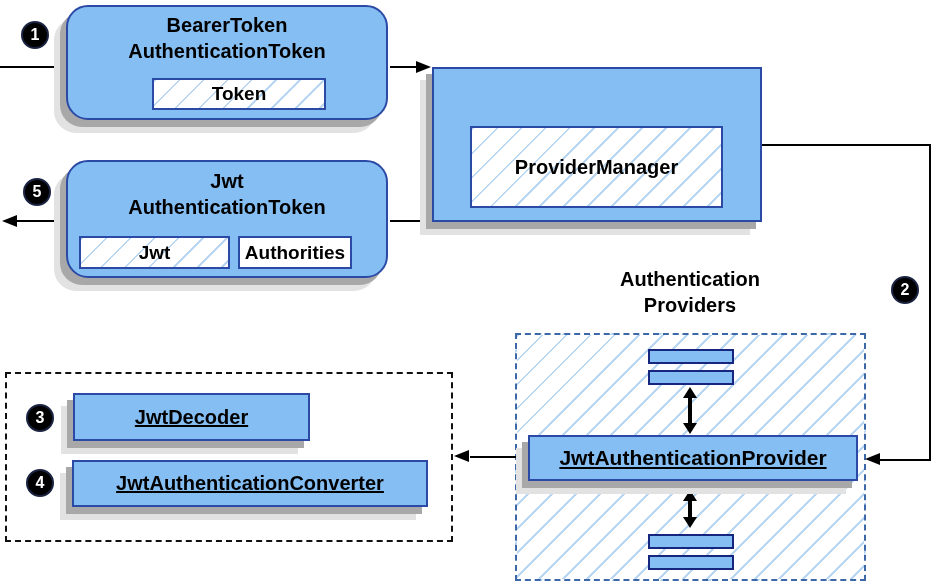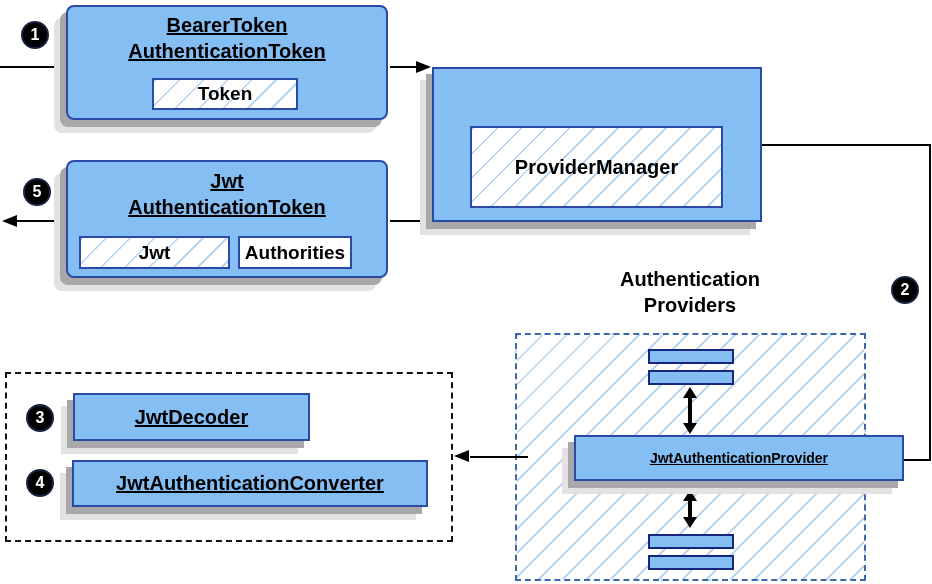--- a/index.html
+++ b/index.html
@@ -16,21 +16,21 @@
   body{
     width:932px;height:584px;position:relative;background:#ffffff;
     font-family:"Liberation Sans", sans-serif;color:#000;overflow:hidden;
   }
   .abs{position:absolute;box-sizing:border-box;}
   .node{
     background:var(--box-fill);
     border:2px solid var(--box-border);
     box-shadow:-6px 7px 0 0 var(--shadow1), -12px 13px 0 0 var(--shadow2);
   }
-  .rounded{border-radius:8px;text-decoration:underline;}
+  .rounded{border-radius:22px;}
   .node-title{
     text-align:center;font-weight:bold;font-size:20px;line-height:26px;width:100%;
   }
   .sub-box{
     position:absolute;box-sizing:border-box;
     background:#fff;border:2px solid var(--box-border);
     display:flex;align-items:center;justify-content:center;
     font-weight:bold;font-size:19px;
   }
   .hatch{
@@ -95,21 +95,21 @@
 
 <div class="tri-up" style="left:683px;top:490px;"></div>
 <div class="line" style="left:688px;top:499px;width:4px;height:20px;"></div>
 <div class="tri-down" style="left:683px;top:517px;"></div>
 
 <div class="abs node rounded" style="left:66px;top:5px;width:322px;height:115px;">
   <div class="node-title" style="margin-top:5px;">
     <div>BearerToken</div>
     <div>AuthenticationToken</div>
   </div>
-  <div class="sub-box hatch" style="left:84px;top:71px;width:146px;height:32px;">
+  <div class="sub-box hatch" style="left:84px;top:71px;width:174px;height:32px;">
     <span>Token</span>
   </div>
 </div>
 
 <div class="abs node" style="left:432px;top:67px;width:330px;height:155px;">
   <div class="sub-box hatch" style="left:36px;top:57px;width:253px;height:82px;font-size:20px;">
     <span>ProviderManager</span>
   </div>
 </div>
 
@@ -124,21 +124,21 @@
   <div class="sub-box" style="left:170px;top:74px;width:114px;height:33px;">
     <span>Authorities</span>
   </div>
 </div>
 
 <div class="group-label" style="left:560px;top:266px;width:260px;">
   <div>Authentication</div>
   <div>Providers</div>
 </div>
 
-<div class="abs node center-text" style="left:528px;top:435px;width:330px;height:46px;font-weight:bold;font-size:14px;margin-left:46px;">
+<div class="abs node center-text" style="left:528px;top:435px;width:330px;height:46px;font-weight:bold;font-size:21px;">
   <span>JwtAuthenticationProvider</span>
 </div>
 
 <div class="abs node center-text" style="left:73px;top:393px;width:237px;height:48px;font-weight:bold;font-size:20px;">
   <span>JwtDecoder</span>
 </div>
 
 <div class="abs node center-text" style="left:72px;top:460px;width:356px;height:47px;font-weight:bold;font-size:20px;">
   <span>JwtAuthenticationConverter</span>
 </div>

